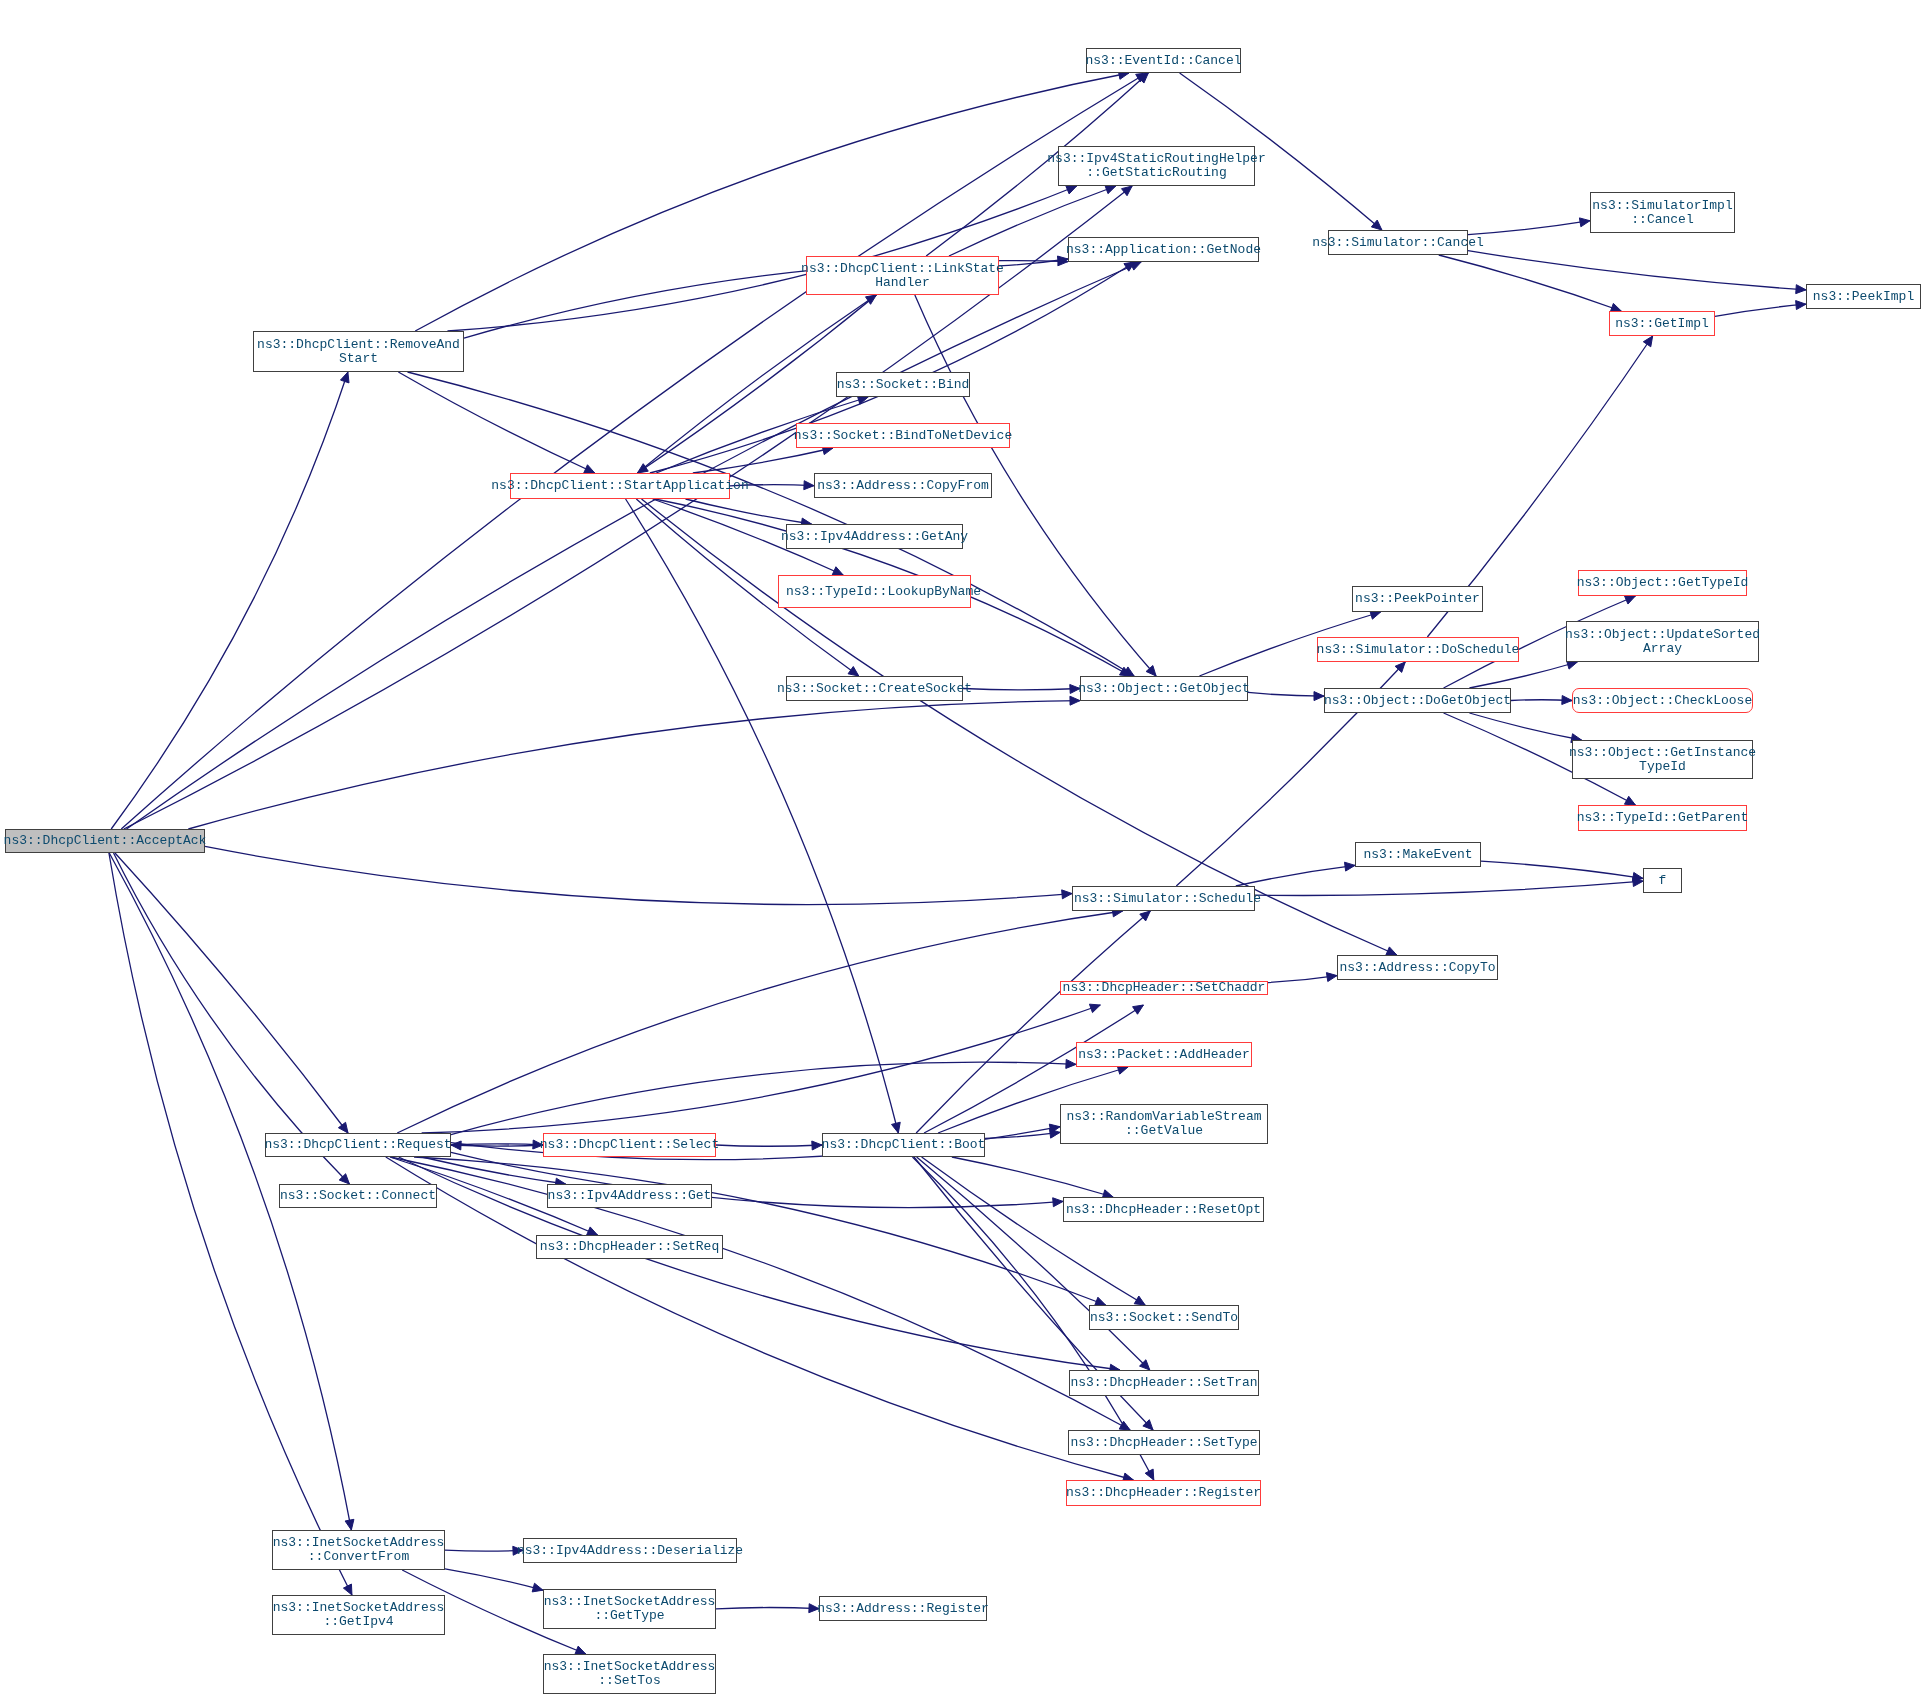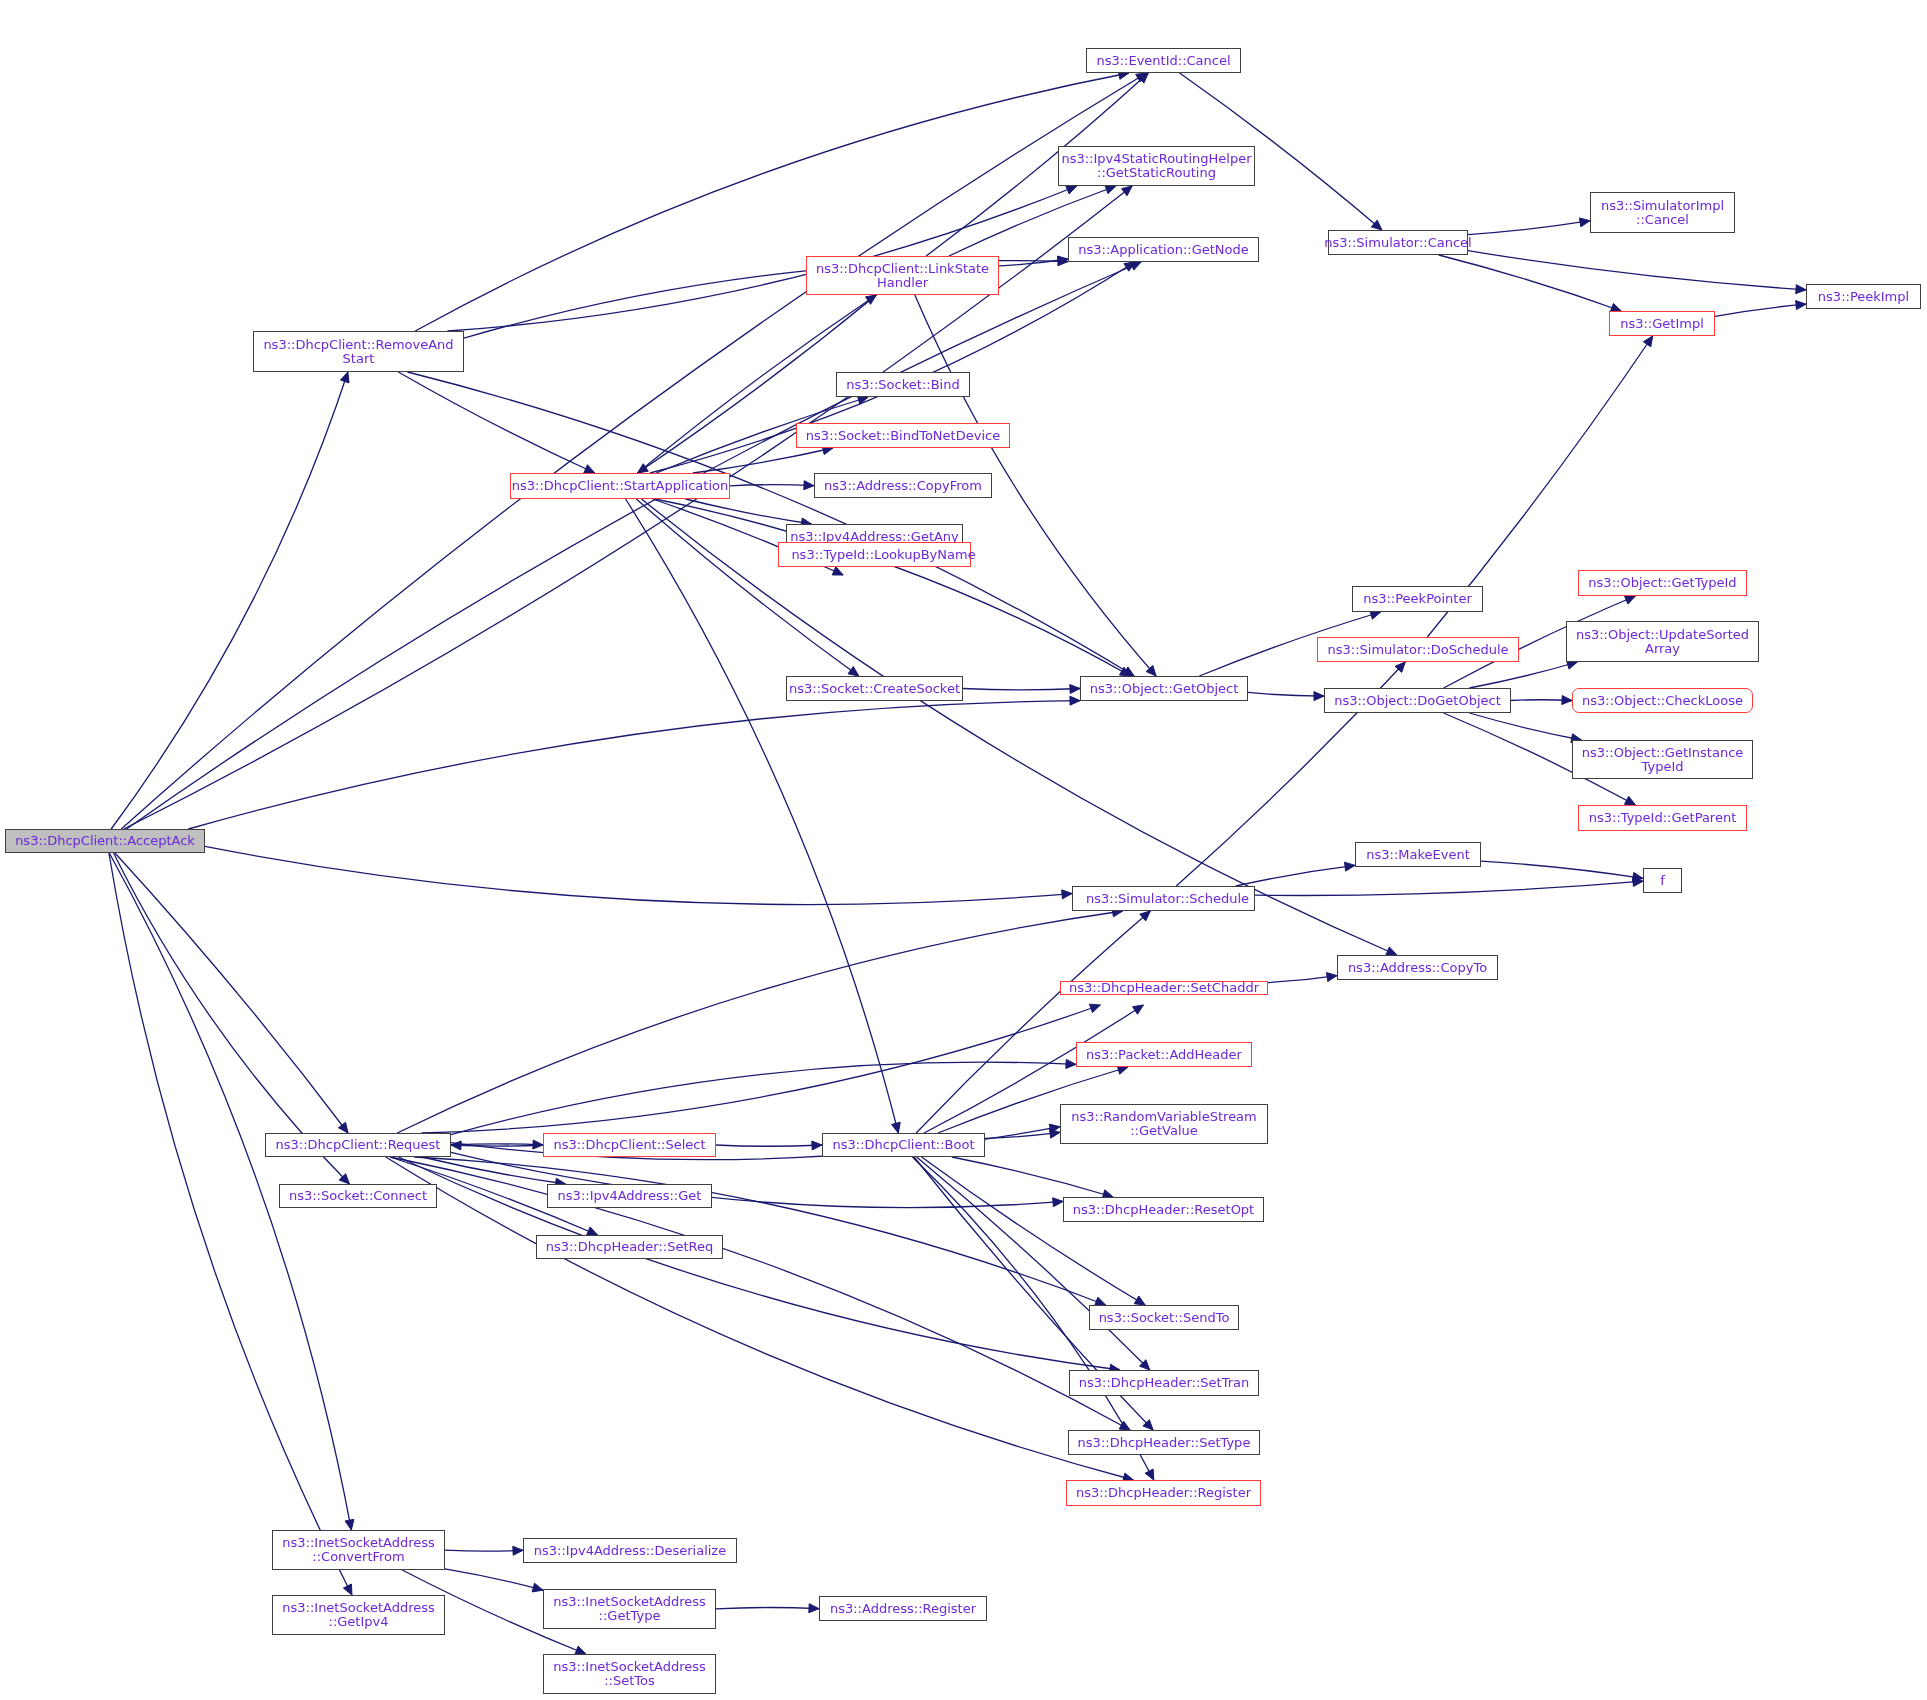--- a/index.html
+++ b/index.html
@@ -1,20 +1,20 @@
 <!DOCTYPE html>
 <html><head>
 <meta charset="utf-8">
 <style>
   html, body { margin:0; padding:0; background:#ffffff; }
   body { width:1927px; height:1700px; position:relative; overflow:hidden; font-family:"DejaVu Sans", sans-serif; }
   #graph { position:absolute; left:0; top:0; width:1927px; height:1700px; }
-  .node { position:absolute; box-sizing:border-box; border:1.5px solid #404040; background:#fff; color:#6d28d9;
+  .node { position:absolute; box-sizing:border-box; border:1.5px solid #404040; background:#fff; color:#0c4a6e;
           font-size:13px; line-height:14px; display:flex; align-items:center; justify-content:center;
-          text-align:center; white-space:pre; cursor:pointer; }
+          text-align:center; white-space:pre; cursor:pointer;font-family:Liberation Mono, monospace; }
   .node.red { border-color:#ff3b3b; }
   .node.root { background:#bfbfbf; cursor:default; }
   .edge { fill:none; stroke:#191970; stroke-width:1.3; }
   .arrow { fill:#191970; stroke:#191970; }
 </style>
 </head>
 <body>
 
 <div id="graph">
   <svg id="edges" width="1927" height="1700">
@@ -181,21 +181,21 @@
   <div class="node" style="left: 1058px; top: 146px; width: 197px; height: 40px;">ns3::Ipv4StaticRoutingHelper
 ::GetStaticRouting</div>
   <div class="node" style="left: 1068px; top: 237px; width: 191px; height: 25px;">ns3::Application::GetNode</div>
   <div class="node red" style="left: 806px; top: 256px; width: 193px; height: 39px; border-color: rgb(255, 59, 59);">ns3::DhcpClient::LinkState
 Handler</div>
   <div class="node red" style="left: 510px; top: 473px; width: 220px; height: 26px; border-color: rgb(255, 59, 59);">ns3::DhcpClient::StartApplication</div>
   <div class="node" style="left: 836px; top: 372px; width: 134px; height: 25px;">ns3::Socket::Bind</div>
   <div class="node red" style="left: 796px; top: 423px; width: 214px; height: 25px; border-color: rgb(255, 59, 59);">ns3::Socket::BindToNetDevice</div>
   <div class="node" style="left: 814px; top: 473px; width: 178px; height: 25px;">ns3::Address::CopyFrom</div>
   <div class="node" style="left: 786px; top: 524px; width: 177px; height: 25px;">ns3::Ipv4Address::GetAny</div>
-  <div class="node red" style="left: 778px; top: 542px; width: 193px; height: 25px; border-color: rgb(255, 59, 59); padding-left: 18px;">ns3::TypeId::LookupByName</div>
+  <div class="node red" style="left: 778px; top: 575px; width: 193px; height: 33px; border-color: rgb(255, 59, 59); padding-left: 18px;">ns3::TypeId::LookupByName</div>
   <div class="node" style="left: 786px; top: 676px; width: 177px; height: 25px;">ns3::Socket::CreateSocket</div>
   <div class="node" style="left: 1080px; top: 676px; width: 168px; height: 25px;">ns3::Object::GetObject</div>
   <div class="node" style="left: 1352px; top: 586px; width: 131px; height: 26px;">ns3::PeekPointer</div>
   <div class="node red" style="left: 1317px; top: 637px; width: 202px; height: 25px; border-color: rgb(255, 59, 59);">ns3::Simulator::DoSchedule</div>
   <div class="node" style="left: 1324px; top: 688px; width: 187px; height: 25px;">ns3::Object::DoGetObject</div>
   <div class="node" style="left: 1328px; top: 230px; width: 140px; height: 25px;">ns3::Simulator::Cancel</div>
   <div class="node" style="left: 1590px; top: 192px; width: 145px; height: 41px;">ns3::SimulatorImpl
 ::Cancel</div>
   <div class="node red" style="left: 1609px; top: 311px; width: 106px; height: 25px; border-color: rgb(255, 59, 59);">ns3::GetImpl</div>
   <div class="node" style="left: 1806px; top: 284px; width: 115px; height: 25px;">ns3::PeekImpl</div>

